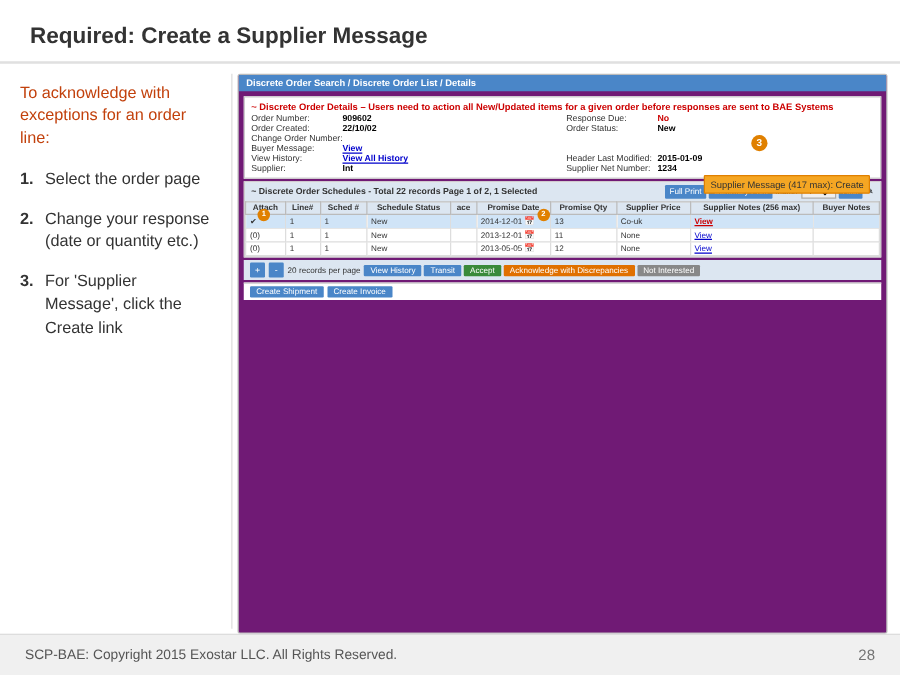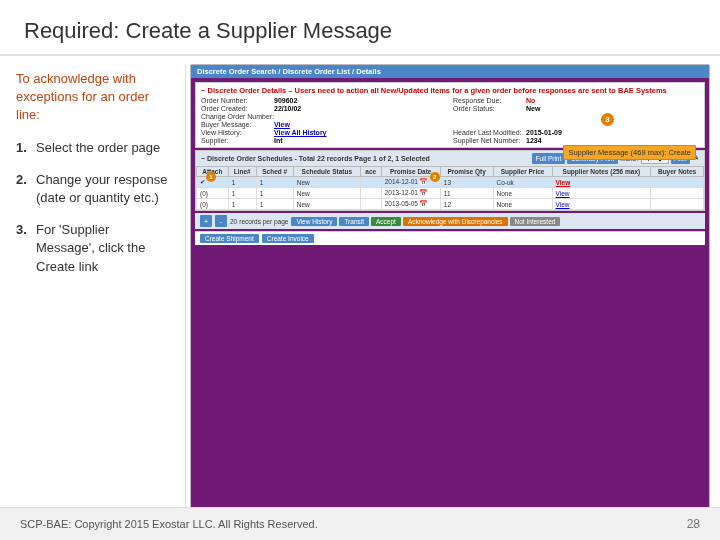--- a/index.html
+++ b/index.html
@@ -11,22 +11,22 @@
       overflow: hidden;
       position: relative;
     }
 
     
     .page-header {
       padding: 18px 24px 10px 24px;
       border-bottom: 2px solid #e0e0e0;
     }
     .page-title {
-      font-size: 22px;
-      font-weight: normal;
+      font-size: 18px;
+      font-weight: bold;
       color: #333;
     }
 
     
     .main-content {
       display: flex;
       height: 460px;
     }
 
     
@@ -409,21 +409,21 @@
             <span class="ss-field-label">Supplier:</span>
             <span class="ss-field-value">Int</span>
           </div>
           <div class="ss-field-row">
             <span class="ss-field-label">Supplier Net Number:</span>
             <span class="ss-field-value">1234</span>
           </div>
         </div>
 
         <div class="ss-highlight-box">
-          <span>Supplier Message (469 max): Create</span>
+          <span>Supplier Message (417 max): Create</span>
         </div>
 
         <div class="circle-badge" style="top:30px; right:90px; background:#e08000;">
           <span>3</span>
         </div>
       </div>
 
       <div class="ss-schedules">
         <div class="ss-schedules-header">
           <span class="ss-schedules-title">~ Discrete Order Schedules - Total 22 records Page 1 of 2, 1 Selected</span>

